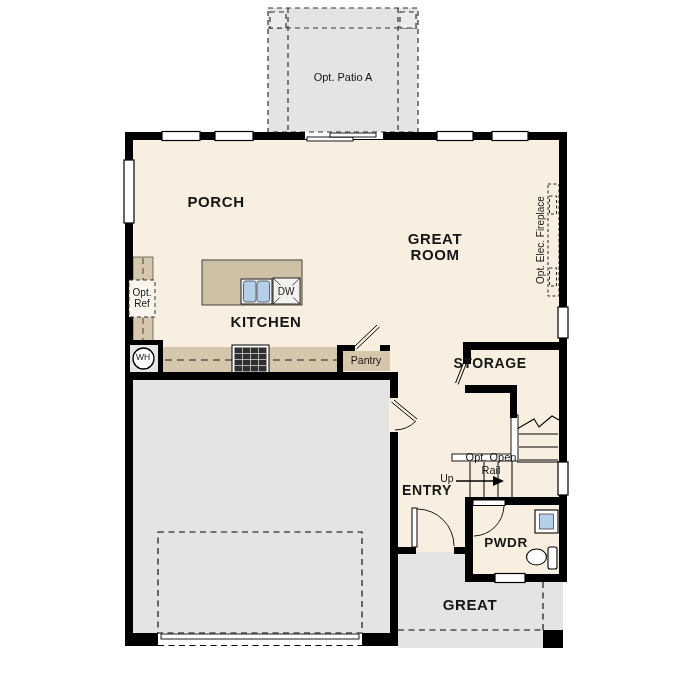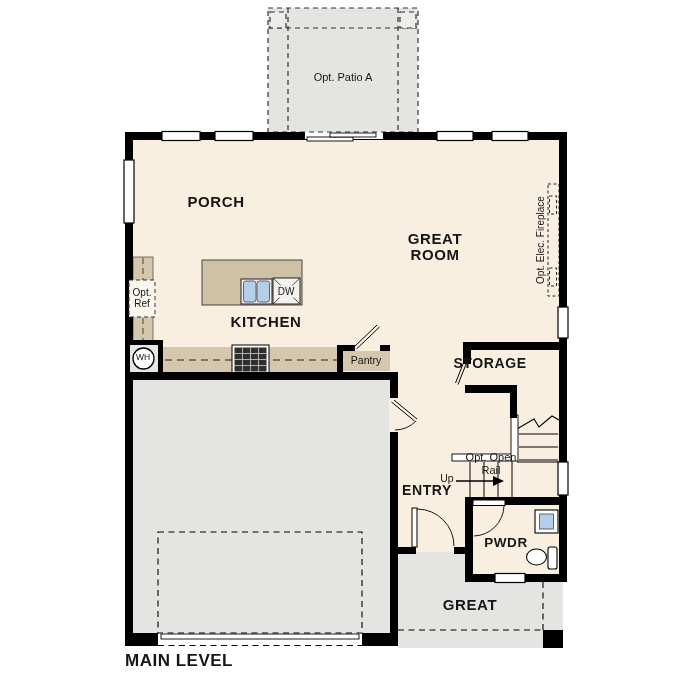--- a/index.html
+++ b/index.html
@@ -203,14 +203,13 @@
   <div class="lbl small" style="left:366px;top:361px;font-size:10.5px;">Pantry</div>
   <div class="lbl room" style="left:490px;top:364px;font-size:14px;text-align:center;">STORAGE</div>
   <div class="lbl small" style="left:483px;top:464px;font-size:11px;line-height:13px;margin-left:8px;">
     <span>Opt. Open</span>
     <span>Rail</span>
   </div>
   <div class="lbl small" style="left:447px;top:479px;font-size:10.5px;">Up</div>
   <div class="lbl room" style="left:427px;top:491px;font-size:14px;">ENTRY</div>
   <div class="lbl room" style="left:506px;top:543px;font-size:13.5px;">PWDR</div>
   <div class="lbl room" style="left:470px;top:605px;font-size:15px;">GREAT</div>
-  <div class="lbl room" id="lbl-main-level" style="left:125px;top:661px;font-size:17px;">MAIN LEVEL</div>
 </div>
 
 </body></html>

